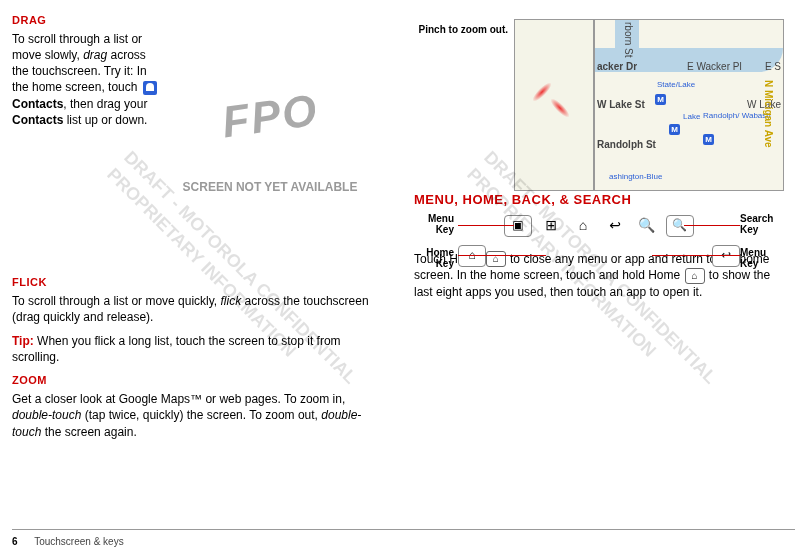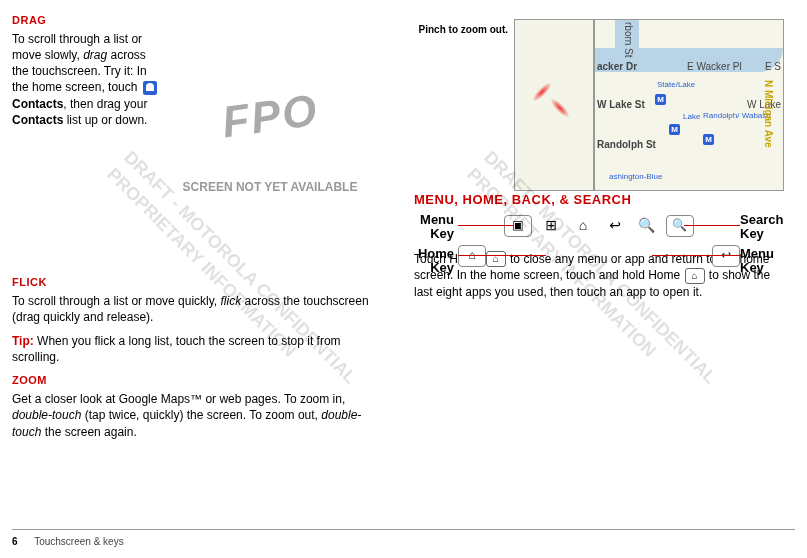--- a/index.html
+++ b/index.html
@@ -27,21 +27,21 @@
 .map-big{width:188px;height:170px;border:1px solid #999;background:#f6f5ea;position:relative;overflow:hidden;font-size:8px}
 .pinch{position:absolute;left:18px;top:60px;width:44px;height:44px}
 .pinch::before,.pinch::after{content:"";position:absolute;width:26px;height:8px;background:radial-gradient(ellipse,#e33 0%,rgba(255,80,80,0)70%);border-radius:50%}
 .pinch::before{transform:rotate(-45deg);left:-4px;top:8px}
 .pinch::after{transform:rotate(45deg);left:14px;top:24px}
 .river{position:absolute;background:#b8d4e6}
 .street{position:absolute;color:#444;font-size:10px}
 .metro{display:inline-block;width:11px;height:11px;background:#2b5fd6;color:#fff;font-size:8px;font-weight:bold;text-align:center;line-height:11px;border-radius:2px}
 .key-bar{display:flex;align-items:center;justify-content:center;gap:6px;position:relative;margin:6px 0 14px 0}
 .soft-key{width:26px;height:20px;border:1px solid #888;border-radius:4px;display:flex;align-items:center;justify-content:center;font-size:12px;background:#fff}
-.key-label{position:absolute;font-size:13px;font-weight:bold;line-height:1.1}
+.key-label{position:absolute;font-size:10px;font-weight:bold;line-height:1.1}
 .kl-menu{left:0;top:-2px;text-align:right;width:40px}
 .kl-home{left:0;top:32px;text-align:right;width:40px}
 .kl-search{right:0;top:-2px;width:44px}
 .kl-back{right:0;top:32px;width:44px}
 .key-line{position:absolute;background:#c00;height:1px}
 .inline-key{display:inline-block;width:18px;height:14px;border:1px solid #666;border-radius:3px;font-size:10px;text-align:center;line-height:14px;vertical-align:middle;margin:0 1px}
 .contact-icon{display:inline-block;width:14px;height:14px;background:#2b5fd6;border-radius:2px;vertical-align:middle;position:relative;margin:0 2px}
 .contact-icon::after{content:"";position:absolute;left:3px;top:2px;width:8px;height:8px;border-radius:50% 50% 0 0;background:#fff}
 .footer{position:absolute;bottom:10px;left:12px;font-size:10px;color:#444}
 .pagenum{font-weight:bold;color:#000;margin-right:14px}

